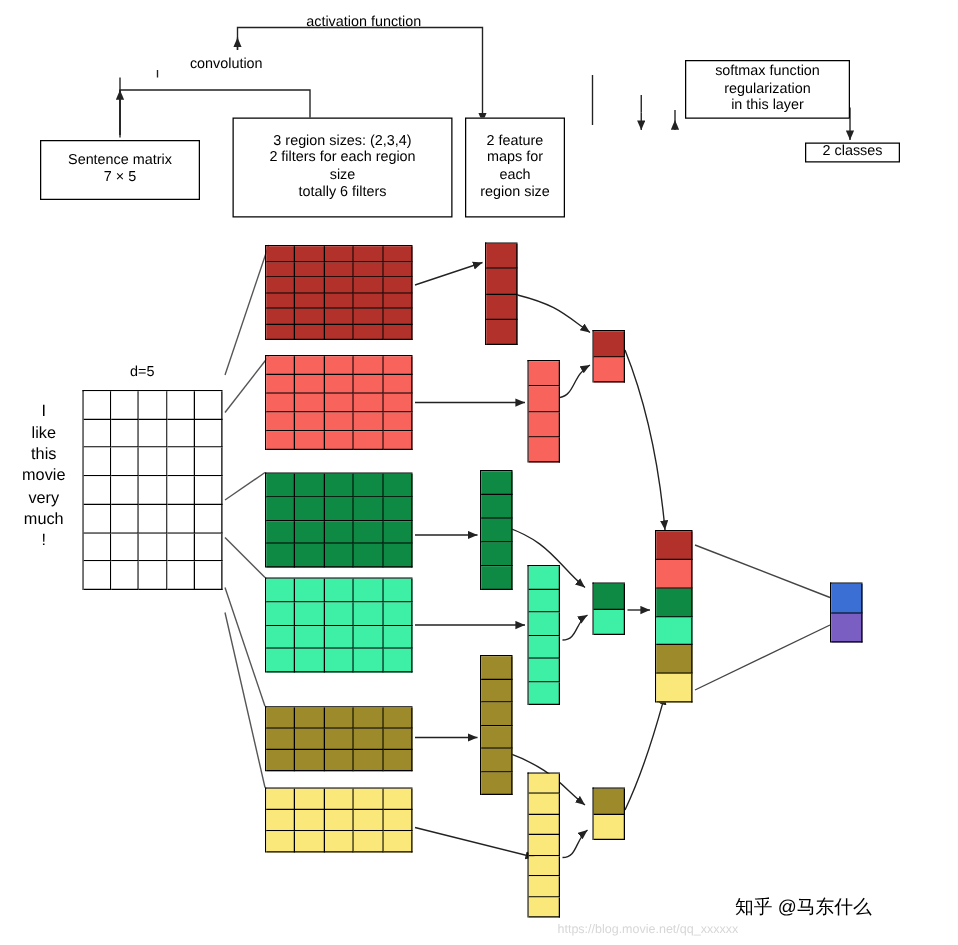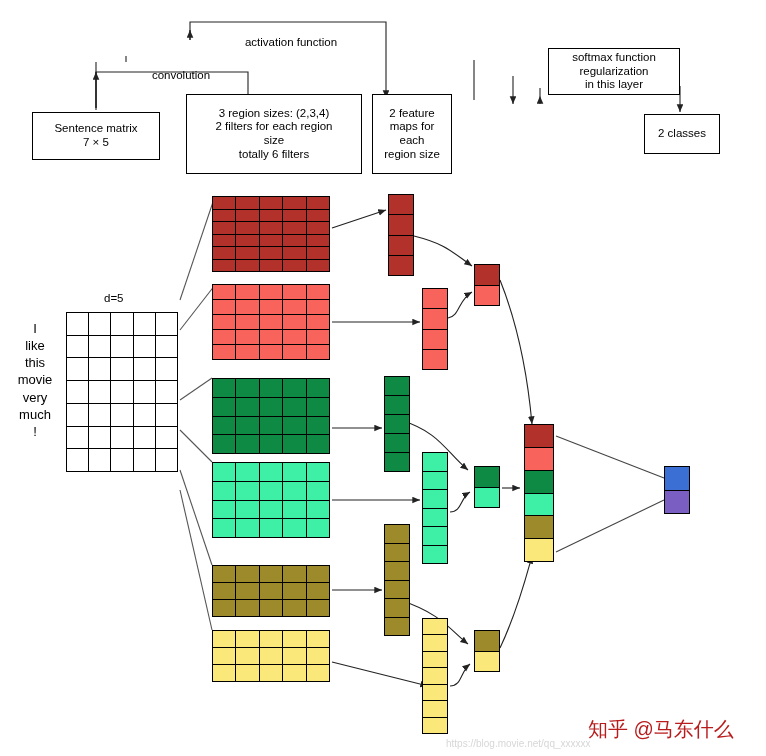--- a/index.html
+++ b/index.html
@@ -28,21 +28,20 @@
     white-space:pre-line;
     padding:2px 3px;
   }
   .plain {
     position:absolute;
     font-size:11.5px;
     line-height:1.2;
     color:#000;
     text-align:center;
     white-space:pre-line;
-    margin-top:24px;
   }
   .sent-words {
     position:absolute;
     font-size:13px;
     line-height:1.32;
     color:#000;
     text-align:center;
     white-space:pre-line;
   }
   .grid {
@@ -57,22 +56,22 @@
     border-right:1px solid #000;
     border-bottom:1px solid #000;
   }
   .dlabel {
     position:absolute;
     font-size:11.5px;
     color:#000;
   }
   .wm {
     position:absolute;
-    font-size:20px;
-    color:#b91c1c;
+    font-size:15px;
+    color:#000000;
     font-family:"Liberation Sans", sans-serif;
     white-space:nowrap;
   }
   .wm2 {
     position:absolute;
     font-size:10px;
     color:#d7d7d7;
     white-space:nowrap;
   }
 </style>
@@ -161,21 +160,21 @@
   <div class="box" style="left:32px; top:112px; width:128px; height:48px;">Sentence matrix
 7 × 5</div>
   <div class="box" style="left:186px; top:94px; width:176px; height:80px;">3 region sizes: (2,3,4)
 2 filters for each region
 size
 totally 6 filters</div>
   <div class="box" style="left:372px; top:94px; width:80px; height:80px;">2 feature
 maps for
 each
 region size</div>
-  <div class="box" style="left:644px; top:114px; width:76px; height:40px;">2 classes</div>
+  <div class="box" style="left:644px; top:114px; width:76px; height:16px;">2 classes</div>
 
   <div class="sent-words" style="left:8px; top:320px; width:54px;">I
 like
 this
 movie
 very
 much
 !</div>
   <div class="dlabel" style="left:104px; top:292px;">d=5</div>
 

